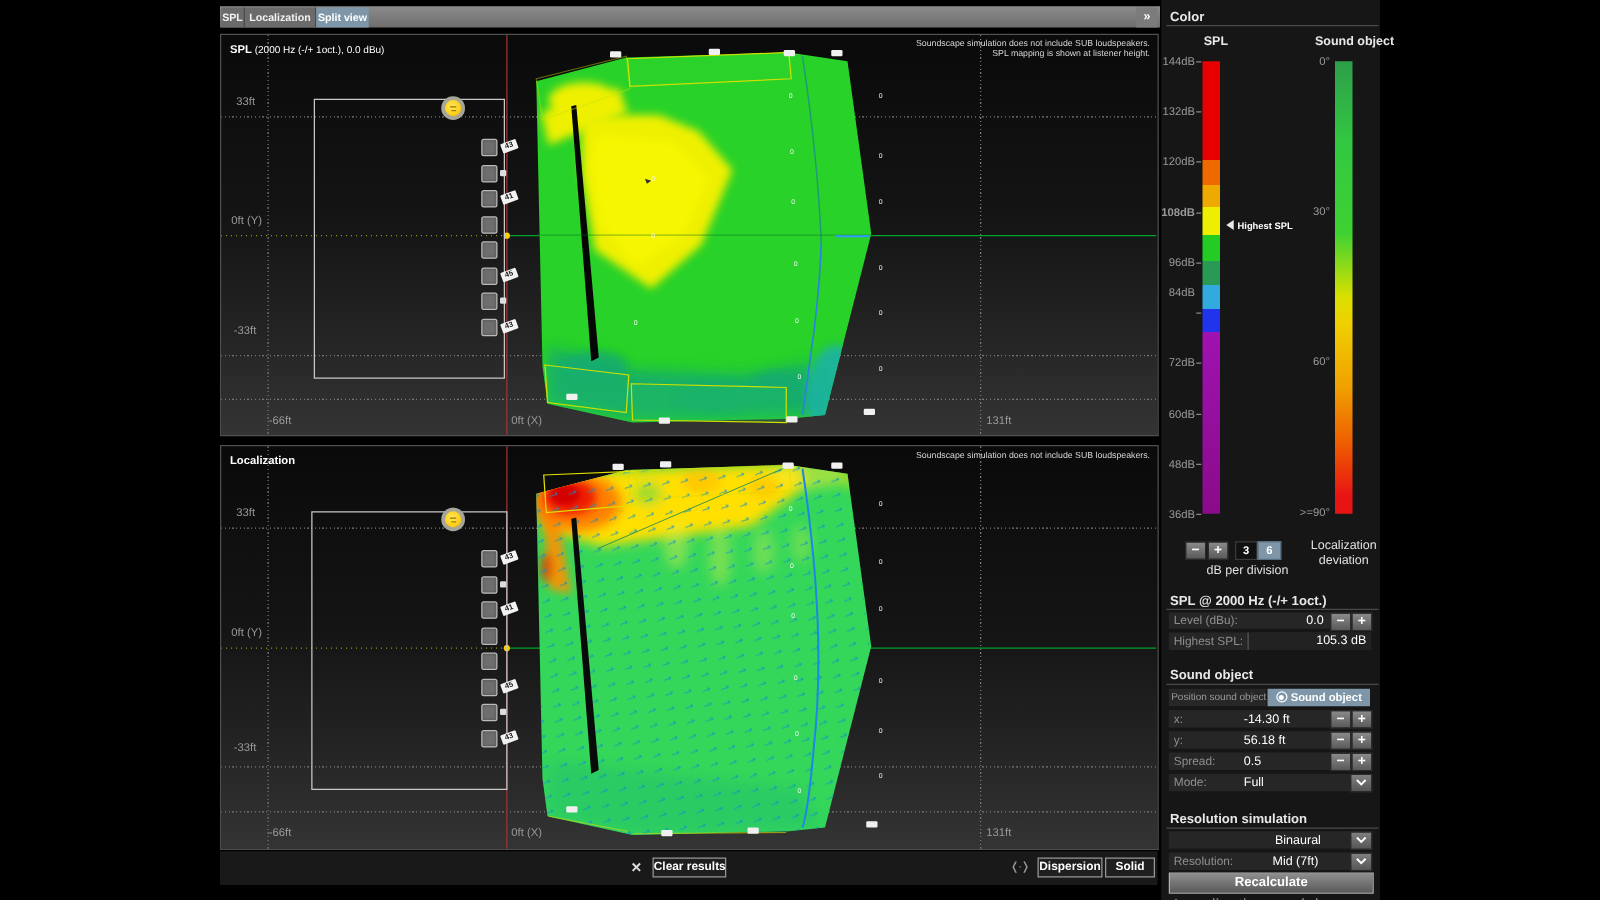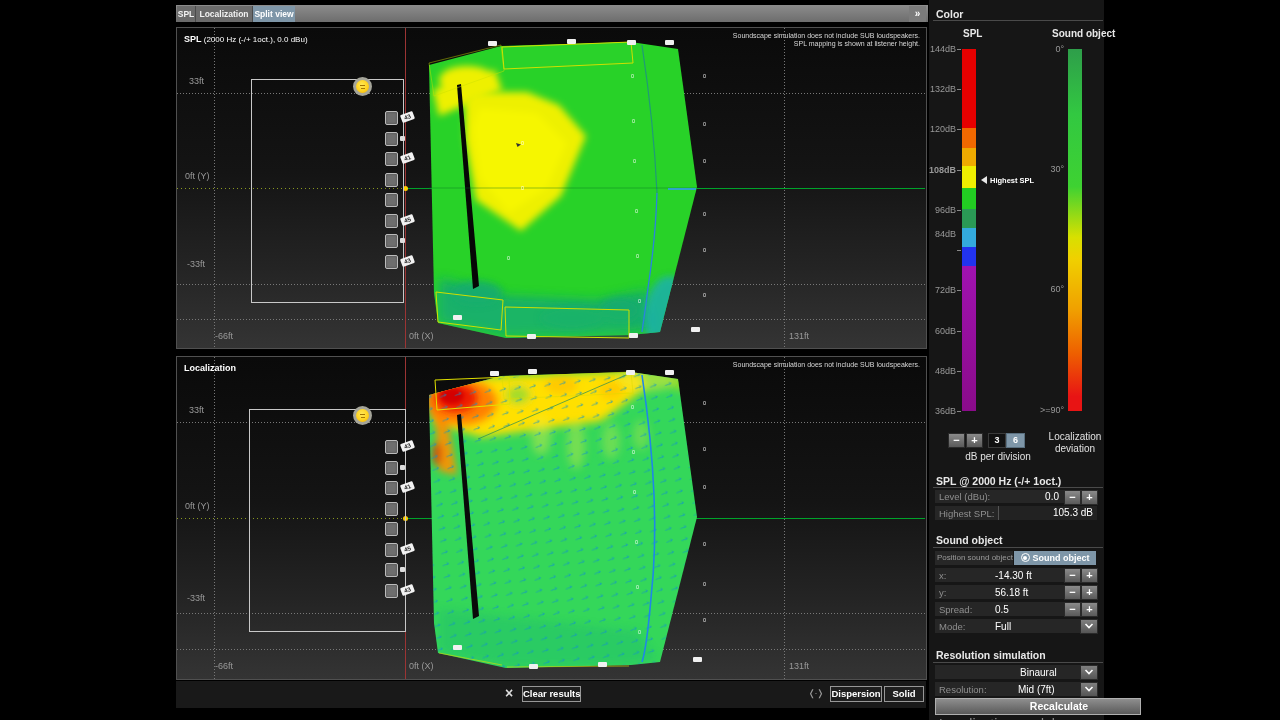--- a/index.html
+++ b/index.html
@@ -383,15 +383,15 @@
   <div class="ddbtn" style="left:1080px;top:665px;"><svg width="10" height="6" style="margin-top:3px;">
         <path d="M1.5,1 L5,4.5 L8.5,1" stroke="#fff" stroke-width="1.6" fill="none"></path>
       </svg></div>
   <div class="row" style="top:682px;height:14px;">
       <span class="rlbl" style="top:2px;">Resolution:</span>
       <span class="rval" style="left:83px;top:2px;">Mid (7ft)</span>
     </div>
   <div class="ddbtn" style="left:1080px;top:682px;"><svg width="10" height="6" style="margin-top:3px;">
         <path d="M1.5,1 L5,4.5 L8.5,1" stroke="#fff" stroke-width="1.6" fill="none"></path>
       </svg></div>
-  <div class="abs" style="left:935px;top:698px;width:162px;height:15px;background:linear-gradient(180deg,#8e8e8e,#5a5a5a);border:1px solid #b0b0b0;color:#fff;font-weight:bold;font-size:10.5px;text-align:center;line-height:15px;padding-left:42px;">Recalculate</div>
+  <div class="abs" style="left:935px;top:698px;width:162px;height:15px;background:linear-gradient(180deg,#8e8e8e,#5a5a5a);border:1px solid #b0b0b0;color:#fff;font-weight:bold;font-size:10.5px;text-align:center;line-height:15px;">Recalculate</div>
 
 </div>
 
 </body></html>

